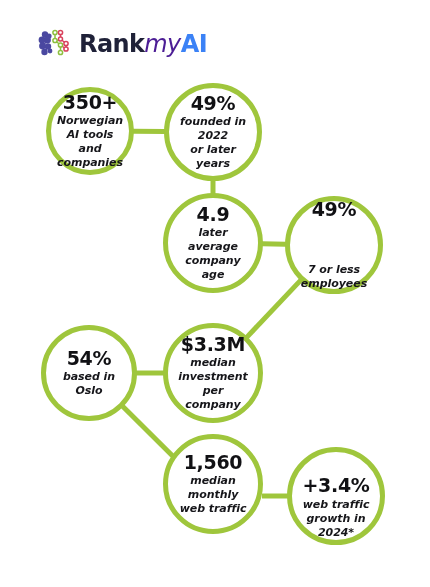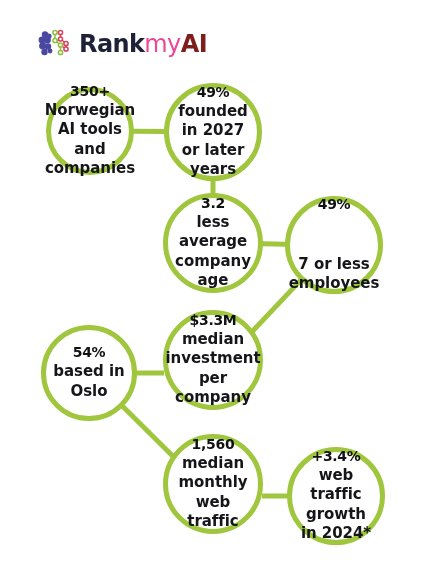--- a/index.html
+++ b/index.html
@@ -41,22 +41,22 @@
     font-family: "DejaVu Sans", sans-serif;
     font-size: 24px;
     font-weight: 700;
     letter-spacing: -0.6px;
     line-height: 1;
     white-space: nowrap;
     display: flex;
     align-items: baseline;
   }
   .lw-rank { color: #1f2138; font-weight: 700; }
-  .lw-my   { color: #ec4899; font-weight: 400; }
-  .lw-ai   { color: #7f1d1d; font-weight: 700; }
+  .lw-my   { color: #4c1d95; font-weight: 400; font-style: italic; }
+  .lw-ai   { color: #3b82f6; font-weight: 700; }
 
   
   #links {
     position: absolute;
     left: 0; top: 0;
     width: 430px;
     height: 587px;
     pointer-events: none;
   }
 
@@ -71,35 +71,36 @@
     flex-direction: column;
     align-items: center;
     justify-content: center;
     text-align: center;
     color: #16161a;
     z-index: 2;
   }
   .bubble .value {
     font-family: "DejaVu Sans", sans-serif;
     font-weight: 700;
-    font-size: 14px;
+    font-size: 19px;
     line-height: 1.08;
     letter-spacing: -0.3px;
     color: #111114;
     margin-bottom: 2px;
   }
   .bubble .label {
     font-family: "DejaVu Sans", sans-serif;
     font-weight: 700;
-    font-size: 15px;
+    font-size: 11px;
     line-height: 1.28;
     letter-spacing: -0.05px;
     color: #16161a;
     padding: 0 6px;
     white-space: pre-line;
+    font-style: italic;
   }
 </style>
 </head>
 <body>
 
 <div id="stage">
 
   <div class="logo">
     <svg class="logo-mark" viewBox="0 0 34 32">
       <g fill="#4a48a0">
@@ -155,49 +156,49 @@
 
   <div id="bubbles">
       <div class="bubble" style="left: 46px; top: 87px; width: 88px; height: 88px; border-color: rgb(159, 198, 60);">
         <div class="value">350+</div>
         <div class="label">Norwegian
 AI tools and
 companies</div>
       </div>
       <div class="bubble" style="left: 164px; top: 83px; width: 98px; height: 98px; border-color: rgb(159, 198, 60);">
         <div class="value">49%</div>
-        <div class="label">founded in 2027
+        <div class="label">founded in 2022
 or later years</div>
       </div>
       <div class="bubble" style="left: 163px; top: 193px; width: 100px; height: 100px; border-color: rgb(159, 198, 60);">
-        <div class="value">3.2</div>
-        <div class="label">less average
+        <div class="value">4.9</div>
+        <div class="label">later average
 company age</div>
       </div>
       <div class="bubble" style="left: 285px; top: 196px; width: 98px; height: 98px; border-color: rgb(159, 198, 60); gap: 41px;">
         <div class="value">49%</div>
         <div class="label">7 or less
 employees</div>
       </div>
       <div class="bubble" style="left: 41px; top: 325px; width: 96px; height: 96px; border-color: rgb(159, 198, 60);">
         <div class="value">54%</div>
         <div class="label">based in
 Oslo</div>
       </div>
-      <div class="bubble" style="left: 163px; top: 310px; width: 100px; height: 100px; border-color: rgb(159, 198, 60);">
+      <div class="bubble" style="left: 163px; top: 323px; width: 100px; height: 100px; border-color: rgb(159, 198, 60);">
         <div class="value">$3.3M</div>
         <div class="label">median
 investment
 per company</div>
       </div>
       <div class="bubble" style="left: 163px; top: 434px; width: 100px; height: 100px; border-color: rgb(159, 198, 60);">
         <div class="value">1,560</div>
         <div class="label">median monthly
 web traffic</div>
       </div>
-      <div class="bubble" style="left: 287px; top: 447px; width: 98px; height: 98px; border-color: rgb(159, 198, 60);">
+      <div class="bubble" style="left: 287px; top: 447px; width: 98px; height: 98px; border-color: rgb(159, 198, 60); justify-content: flex-end;">
         <div class="value">+3.4%</div>
         <div class="label">web traffic
 growth in 2024*</div>
       </div>
     </div>
 
 </div>
 
 </body></html>

